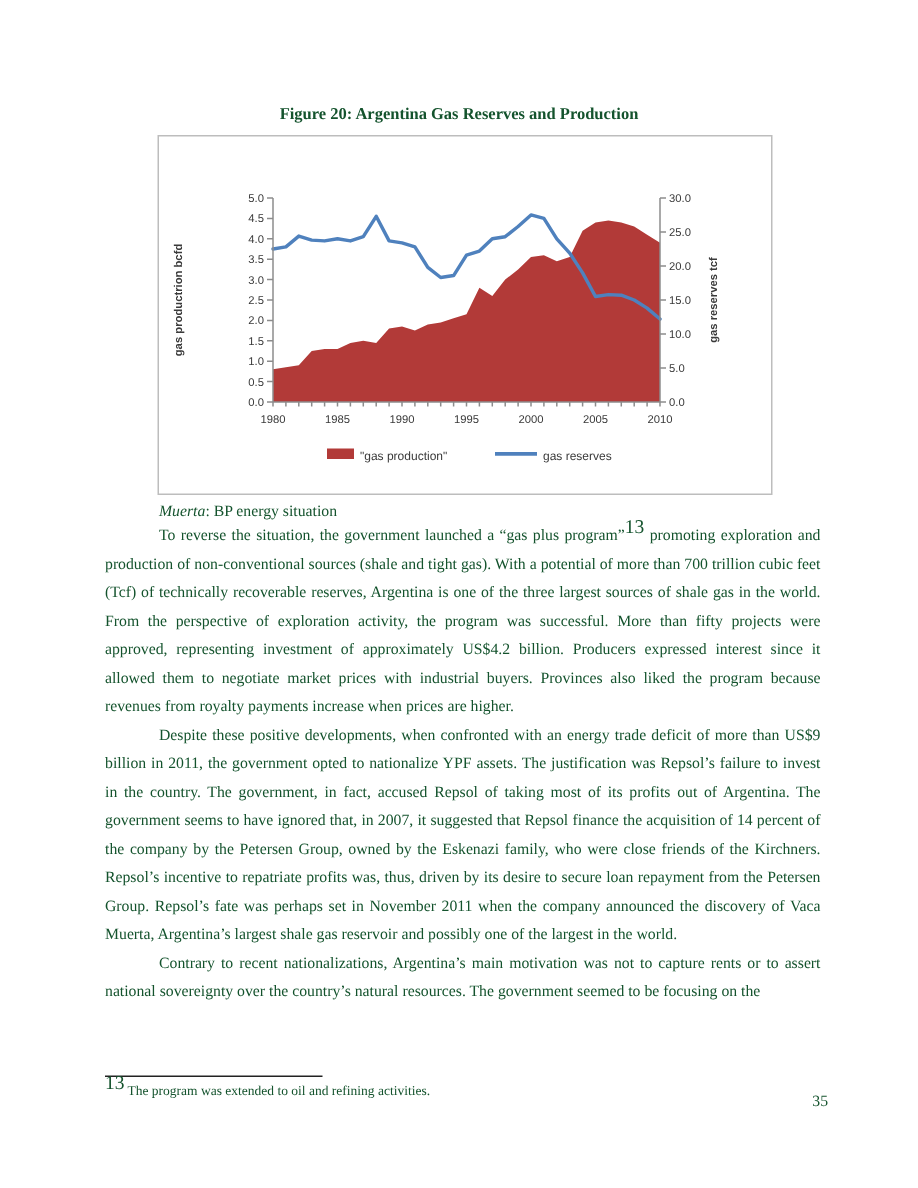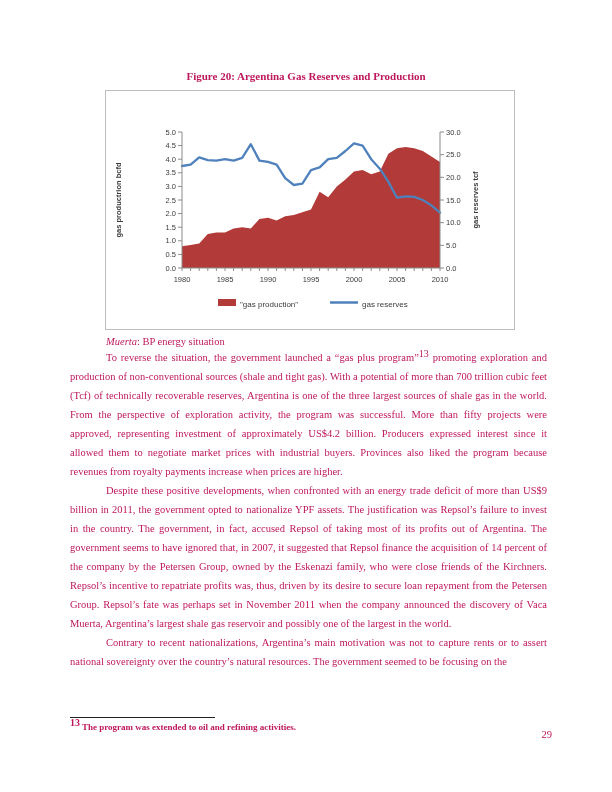--- a/index.html
+++ b/index.html
@@ -2,21 +2,21 @@
 <html><head>
 <meta charset="utf-8">
 <style>
   html,body{margin:0;padding:0;background:#e8e8e8;}
   .page{
     position:relative;
     width:612px;height:792px;
     background:#ffffff;
     margin:0 auto;
     font-family:"Liberation Serif", serif;
-    color:#be185d;
+    color:#14532d;
     overflow:hidden;
   }
   .figure-title{
     position:absolute;top:70px;left:0;right:0;
     text-align:center;
     font-weight:bold;
     font-size:11px;
   }
   .figure-box{
     position:absolute;left:105px;top:90px;
@@ -34,33 +34,32 @@
     font-size:10.5px;
   }
   .source-note .src-label{font-style:italic;}
   .body-text{
     position:absolute;left:70px;top:348px;width:477px;
     font-size:10.5px;line-height:19px;
     text-align:justify;
   }
   .body-text p{margin:0;text-indent:36px;}
   .body-text sup, .footnote sup{
-    font-size:10px;
+    font-size:13px;
     vertical-align:super;
     line-height:0;
   }
   .footnote-rule{
     position:absolute;left:70px;top:717px;
     width:145px;height:0;
     border-top:1px solid #222;
   }
   .footnote{
     position:absolute;left:70px;top:722px;width:477px;
     font-size:9px;
-    font-weight:bold;
   }
   .footnote .fn-text{margin-left:2px;}
   .page-number{
     position:absolute;top:729px;right:60px;
     font-size:10.5px;
   }
 </style>
 </head>
 <body>
 
@@ -169,15 +168,15 @@
     <p>Despite these positive developments, when confronted with an energy trade deficit of more than US$9 billion in 2011, the government opted to nationalize YPF assets. The justification was Repsol’s failure to invest in the country. The government, in fact, accused Repsol of taking most of its profits out of Argentina. The government seems to have ignored that, in 2007, it suggested that Repsol finance the acquisition of 14 percent of the company by the Petersen Group, owned by the Eskenazi family, who were close friends of the Kirchners. Repsol’s incentive to repatriate profits was, thus, driven by its desire to secure loan repayment from the Petersen Group. Repsol’s fate was perhaps set in November 2011 when the company announced the discovery of Vaca Muerta, Argentina’s largest shale gas reservoir and possibly one of the largest in the world.</p>
     <p>Contrary to recent nationalizations, Argentina’s main motivation was not to capture rents or to assert national sovereignty over the country’s natural resources. The government seemed to be focusing on the</p>
   </div>
 
   <div class="footnote-rule"></div>
 
   <div class="footnote">
     <sup>13</sup><span class="fn-text">The program was extended to oil and refining activities.</span>
   </div>
 
-  <div class="page-number">29</div>
+  <div class="page-number">35</div>
 
 </div>
 
 </body></html>

